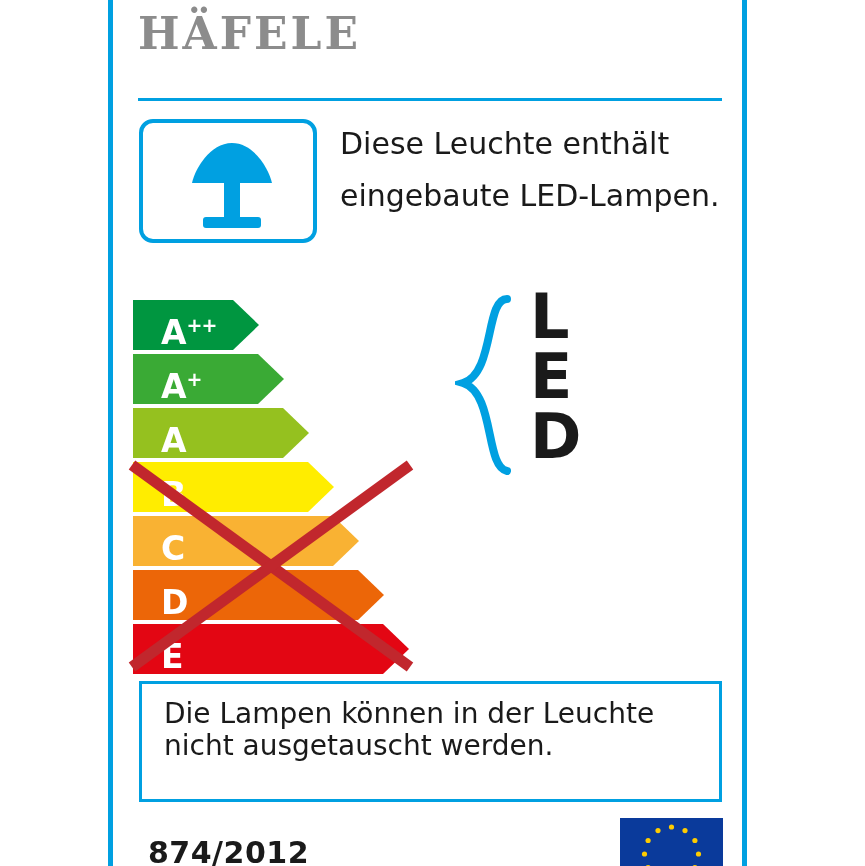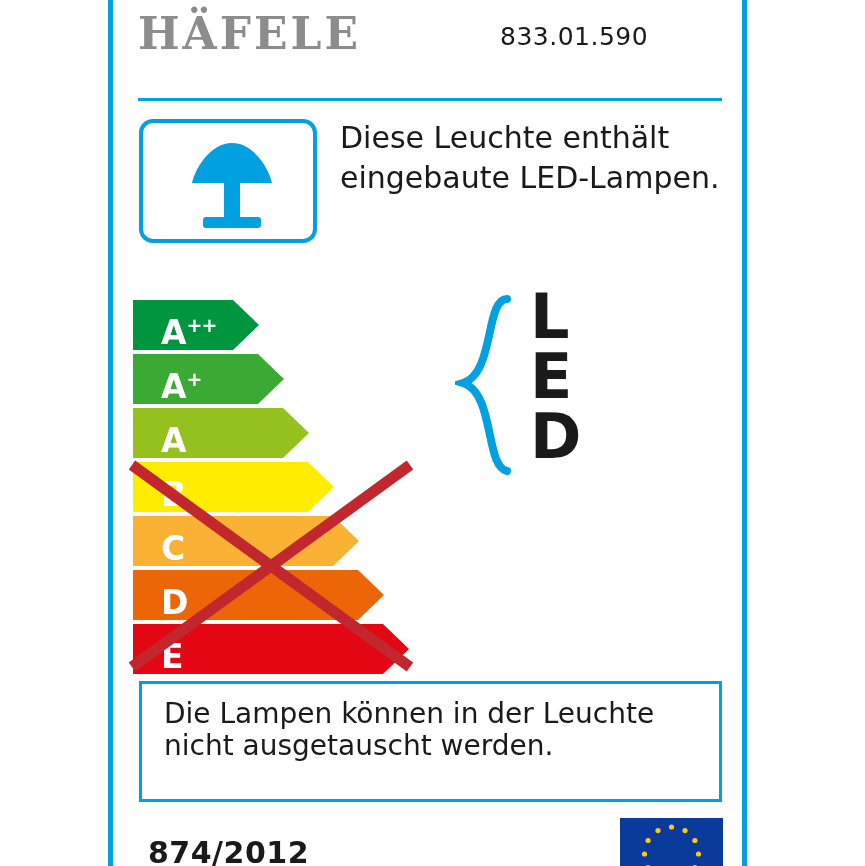--- a/index.html
+++ b/index.html
@@ -81,21 +81,21 @@
     position: absolute;
     left: 34px;
     top: 16px;
   }
   .lamp-text {
     position: absolute;
     left: 340px;
     top: 118px;
     width: 390px;
     font-size: 30px;
-    line-height: 40px;
+    line-height: 52px;
     color: #1a1a1a;
   }
   
   .arrows {
     position: absolute;
     left: 133px;
     top: 300px;
     width: 300px;
     height: 380px;
   }
@@ -194,21 +194,20 @@
 </style>
 </head>
 <body>
 
 <div class="label-sheet">
 
   <div class="left-bar"></div>
   <div class="right-bar"></div>
 
   <div class="brand">HÄFELE</div>
-  <div class="article-no">833.01.590</div>
   <div class="header-rule"></div>
 
   <div class="lamp-box">
     <svg class="lamp-svg" width="110" height="92" viewBox="0 0 110 92">
       <path d="M55 4 C33 4 18 30 15 44 L95 44 C92 30 77 4 55 4 Z" fill="#00a0e1"></path>
       <rect x="47" y="44" width="16" height="34" fill="#00a0e1"></rect>
       <rect x="26" y="78" width="58" height="11" rx="3" fill="#00a0e1"></rect>
     </svg>
   </div>
 

